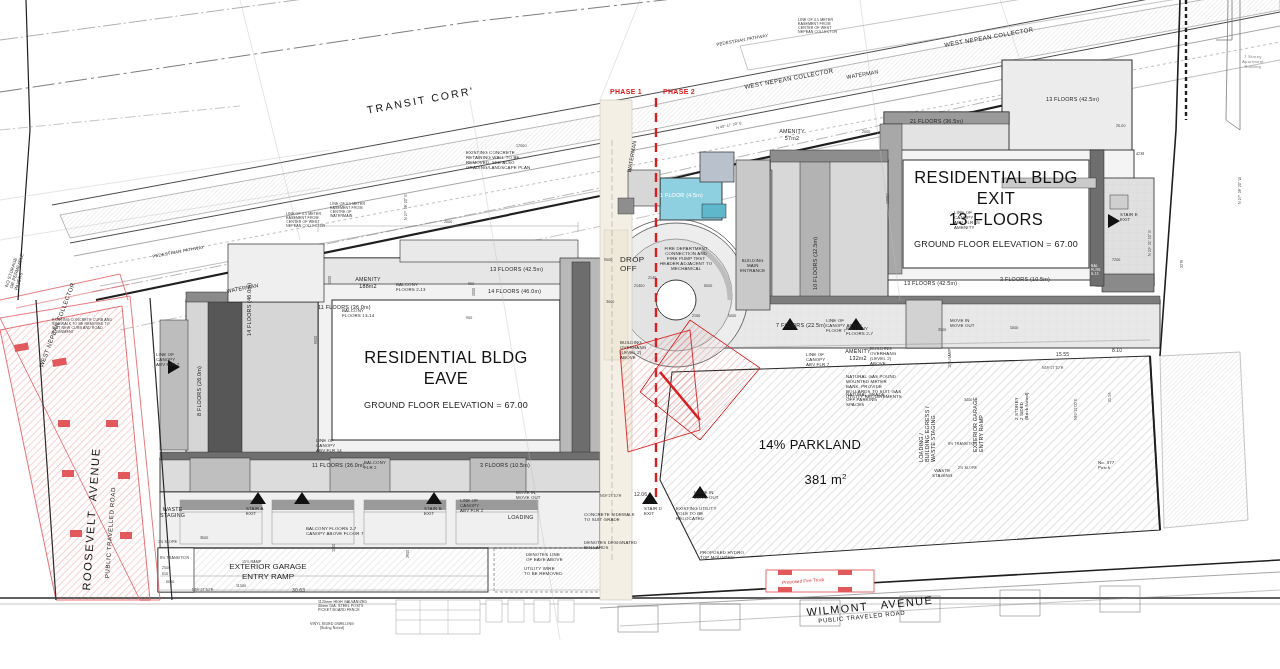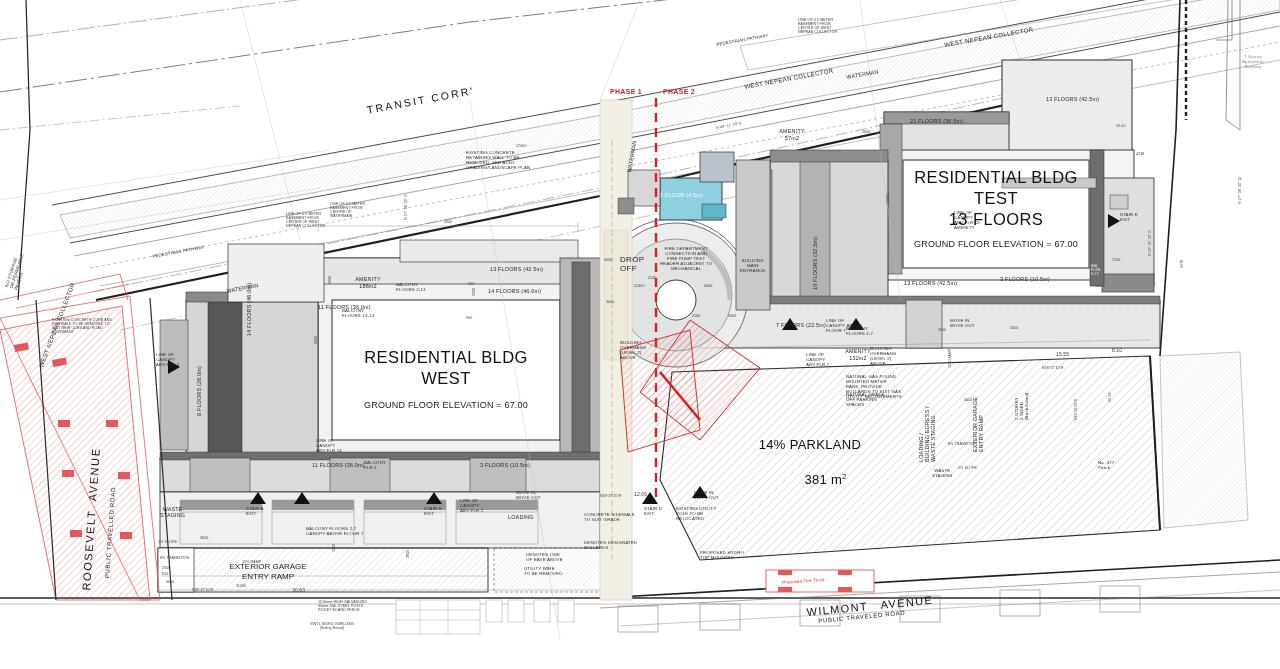--- a/index.html
+++ b/index.html
@@ -261,27 +261,27 @@
       </g>
     </svg>
 
     <div class="lbl road" style="left:366px;top:104px;transform:rotate(-10.5deg);transform-origin:0 0;">TRANSIT CORR'</div>
 
     <div class="lbl md redtxt" style="left:610px;top:88px;font-weight:bold;">PHASE 1</div>
     <div class="lbl md redtxt" style="left:663px;top:88px;font-weight:bold;">PHASE 2</div>
 
     <div style="position:absolute;left:332px;top:300px;width:228px;text-align:center;">
       <div class="lbl big" style="position:relative;left:0;top:48px;">RESIDENTIAL BLDG</div>
-      <div class="lbl big" style="position:relative;left:0;top:50px;">WEST</div>
+      <div class="lbl big" style="position:relative;left:0;top:50px;">EAVE</div>
       <div class="lbl" style="position:relative;left:0;top:62px;font-size:9px;letter-spacing:.2px;">GROUND FLOOR ELEVATION = 67.00</div>
     </div>
 
     <div style="position:absolute;left:903px;top:160px;width:186px;text-align:center;">
       <div class="lbl big" style="position:relative;left:0;top:8px;">RESIDENTIAL BLDG</div>
-      <div class="lbl big" style="position:relative;left:0;top:10px;">TEST</div>
+      <div class="lbl big" style="position:relative;left:0;top:10px;">EXIT</div>
       <div class="lbl big" style="position:relative;left:0;top:12px;">13 FLOORS</div>
       <div class="lbl" style="position:relative;left:0;top:22px;font-size:9px;letter-spacing:.2px;">GROUND FLOOR ELEVATION = 67.00</div>
     </div>
 
     <div style="position:absolute;left:700px;top:438px;width:220px;text-align:center;">
       <div class="lbl big2" style="position:relative;">14% PARKLAND</div>
       <div class="lbl big2" style="position:relative;top:4px;">
         <span>381 m</span><sup style="font-size:8px;">2</sup>
       </div>
     </div>

